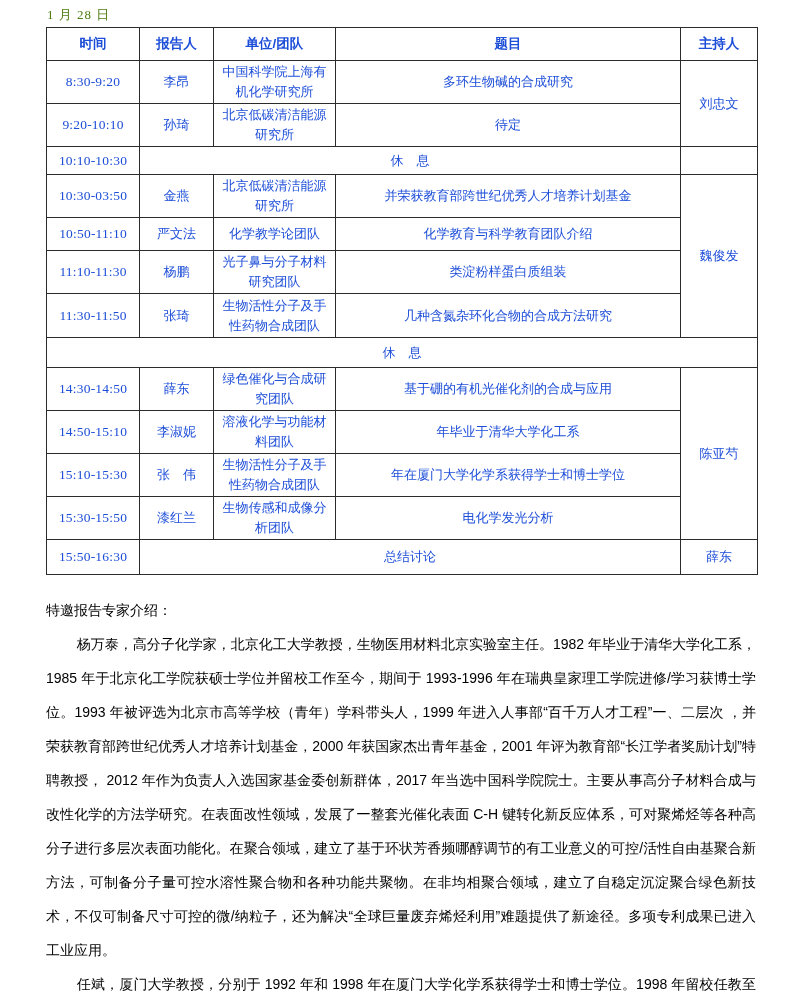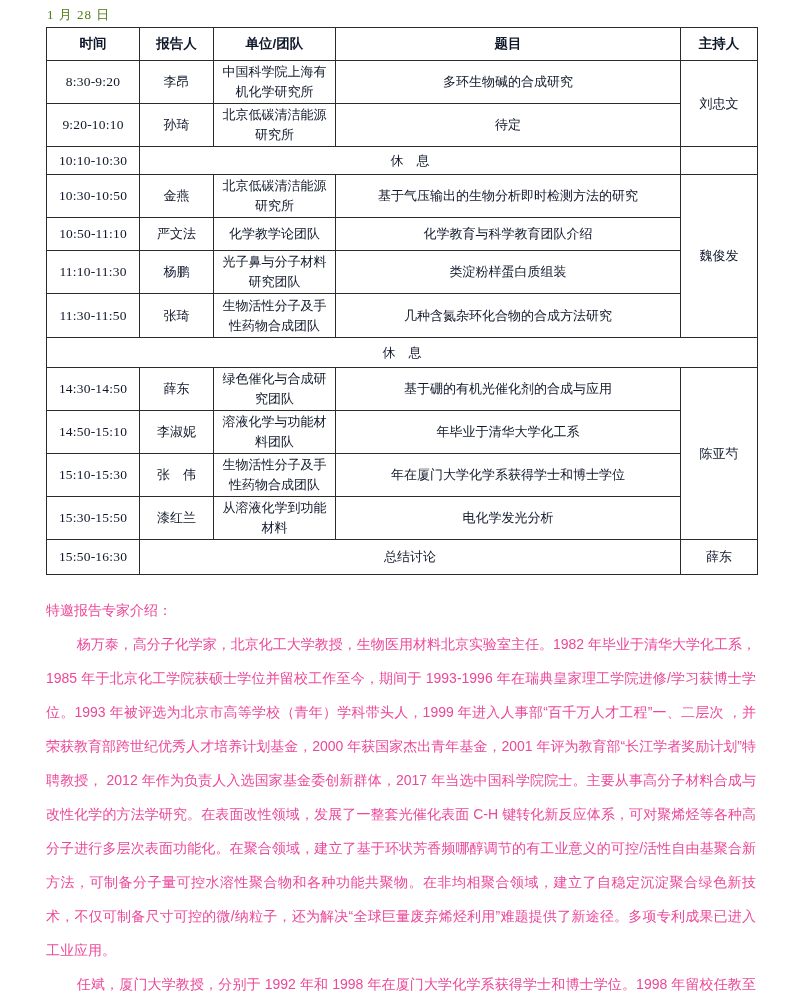--- a/index.html
+++ b/index.html
@@ -21,31 +21,31 @@
   table.schedule {
     border-collapse:collapse; table-layout:fixed;
     width:711px;
   }
   .schedule th, .schedule td {
     border:1px solid #2b2b2b;
     text-align:center; vertical-align:middle;
     font-size:13px; line-height:20px;
     padding:1px 5px;
     word-break:break-all;
-    color:#0f172a;
+    color:#1d4ed8;
   }
   .schedule th { font-weight:bold; font-size:13.5px; }
   .schedule .time { font-family:"Liberation Serif", serif; font-size:13.5px; letter-spacing:0.2px;margin-top:35px; }
   tr.h33{height:33px;} tr.h42{height:42px;} tr.h28{height:28px;}
   tr.h44{height:44px;} tr.h30{height:30px;} tr.h35{height:35px;}
 
   .body-text { margin-top:18px; width:710px; }
   .body-text p {
     font-size:14px; line-height:34px;
-    text-align:justify; color:#ec4899;
+    text-align:justify; color:#000000;
   }
   .body-text .para { text-indent:2.2em; }
   .body-text .name { font-weight:normal; }
 </style>
 </head>
 <body>
 
 <div class="page">
 
   <div class="date-label">1 月 28 日</div>
@@ -78,24 +78,24 @@
         <td>孙琦</td>
         <td>北京低碳清洁能源研究所</td>
         <td>待定</td>
       </tr>
       <tr class="h28">
         <td class="time">10:10-10:30</td>
         <td colspan="3">休　息</td>
         <td></td>
       </tr>
       <tr class="h42">
-        <td class="time">10:30-10:50</td>
+        <td class="time">10:30-03:50</td>
         <td>金燕</td>
         <td>北京低碳清洁能源研究所</td>
-        <td>基于气压输出的生物分析即时检测方法的研究</td>
+        <td>并荣获教育部跨世纪优秀人才培养计划基金</td>
         <td rowspan="4">魏俊发</td>
       </tr>
       <tr class="h33">
         <td class="time">10:50-11:10</td>
         <td>严文法</td>
         <td>化学教学论团队</td>
         <td>化学教育与科学教育团队介绍</td>
       </tr>
       <tr class="h42">
         <td class="time">11:10-11:30</td>
@@ -127,21 +127,21 @@
       </tr>
       <tr class="h42">
         <td class="time">15:10-15:30</td>
         <td>张　伟</td>
         <td>生物活性分子及手性药物合成团队</td>
         <td>年在厦门大学化学系获得学士和博士学位</td>
       </tr>
       <tr class="h42">
         <td class="time">15:30-15:50</td>
         <td>漆红兰</td>
-        <td>从溶液化学到功能材料</td>
+        <td>生物传感和成像分析团队</td>
         <td>电化学发光分析</td>
       </tr>
       <tr class="h35">
         <td class="time">15:50-16:30</td>
         <td colspan="3">总结讨论</td>
         <td>薛东</td>
       </tr>
     </tbody>
   </table>
 

